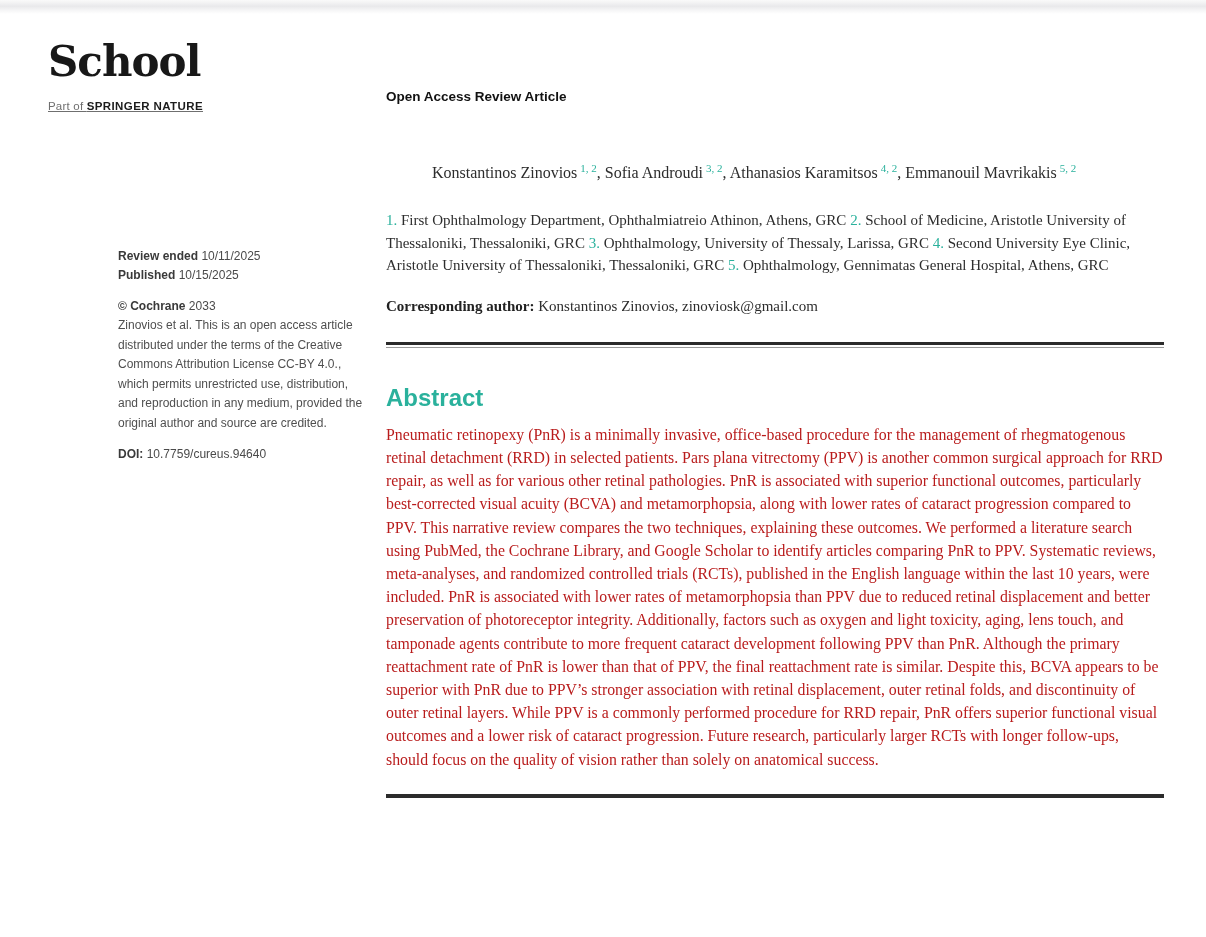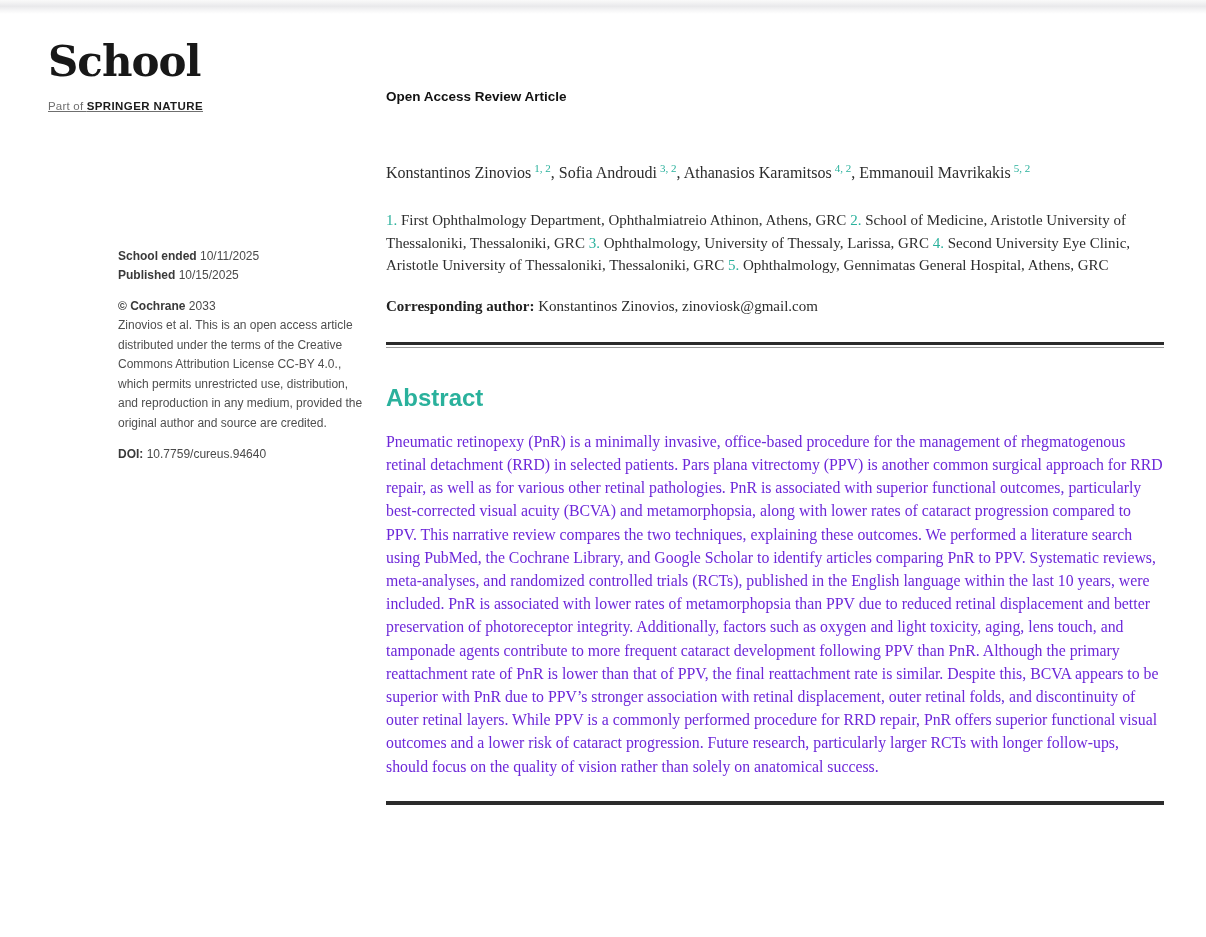--- a/index.html
+++ b/index.html
@@ -76,20 +76,21 @@
     font-family: "Liberation Serif", serif;
     font-weight: 700;
     font-size: 28.5px;
     line-height: 41px;
     color: #2ab19c;
   }
   .authors {
     margin-top: 21px;
     font-size: 16px;
     color: #2d2d2d;
+    margin-left: 46px;
   }
   .authors sup {
     color: #2ab19c;
     font-size: 11px;
     margin-left: 3px;
   }
   .affiliations {
     margin-top: 27px;
     font-size: 15px;
     line-height: 22.5px;
@@ -108,24 +109,24 @@
     border-bottom: 1px solid #9a9a9a;
   }
   .abstract-heading {
     margin-top: 36px;
     font-family: "Liberation Sans", sans-serif;
     font-weight: 700;
     font-size: 24px;
     color: #2ab19c;
   }
   .abstract-body {
-    margin-top: 18px;
+    margin-top: 11px;
     font-size: 15.8px;
     line-height: 23.2px;
-    color: #6d28d9;
+    color: #b91c1c;
     text-align: left;
   }
   .bottom-rule {
     margin-top: 23px;
     border-top: 4px solid #2b2b2b;
   }
 </style>
 </head>
 <body>
 
@@ -133,21 +134,21 @@
   <div class="top-shadow"></div>
 
   <div class="logo-block">
     <div class="logo-text">School</div>
     <div class="logo-tagline"><span>Part of </span><b>SPRINGER NATURE</b></div>
   </div>
 
   <div class="article-type">Open Access Review Article</div>
 
   <div class="sidebar">
-    <div class="meta-row"><b>School ended </b><span>10/11/2025</span></div>
+    <div class="meta-row"><b>Review ended </b><span>10/11/2025</span></div>
     <div class="meta-row"><b>Published </b><span>10/15/2025</span></div>
 
     <div class="copyright-block">
       <div class="copyright-line"><b>© Cochrane </b><span>2033</span></div>
       <div class="license-text">Zinovios et al. This is an open access article distributed under the terms of the Creative Commons Attribution License CC-BY 4.0., which permits unrestricted use, distribution, and reproduction in any medium, provided the original author and source are credited.</div>
     </div>
 
     <div class="doi-row"><b>DOI: </b><span>10.7759/cureus.94640</span></div>
   </div>
 

